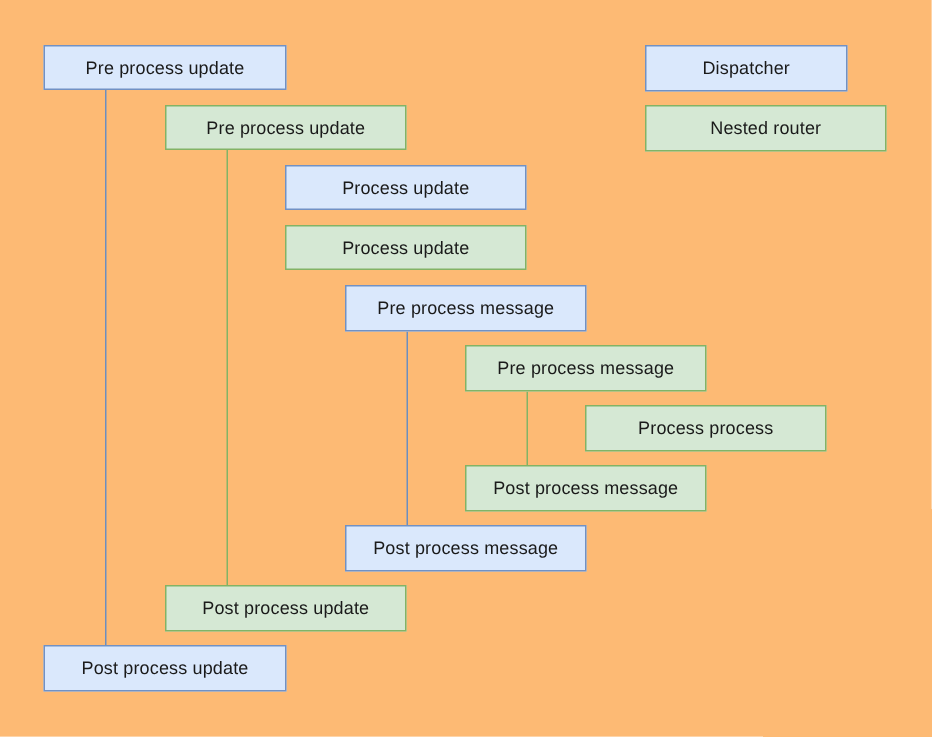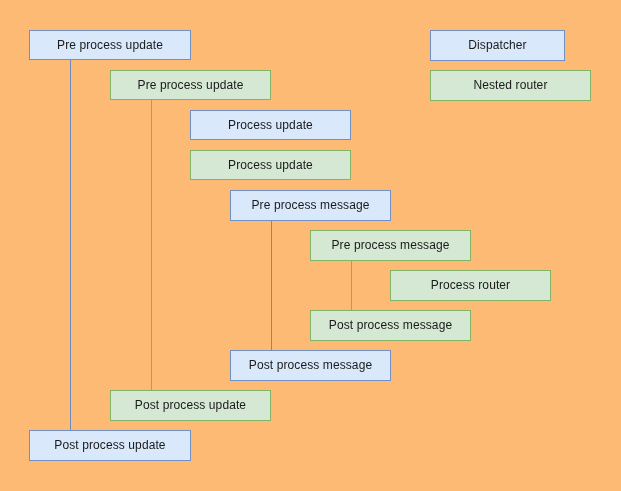--- a/index.html
+++ b/index.html
@@ -67,21 +67,21 @@
     <div class="node nested" style="left: 190px; top: 150px; width: 161px; height: 30px;">
       <span>Process update</span>
     </div>
     <div class="node dispatcher" style="left: 230px; top: 190px; width: 161px; height: 31px;">
       <span>Pre process message</span>
     </div>
     <div class="node nested" style="left: 310px; top: 230px; width: 161px; height: 31px;">
       <span>Pre process message</span>
     </div>
     <div class="node nested" style="left: 390px; top: 270px; width: 161px; height: 31px;">
-      <span>Process router</span>
+      <span>Process process</span>
     </div>
     <div class="node nested" style="left: 310px; top: 310px; width: 161px; height: 31px;">
       <span>Post process message</span>
     </div>
     <div class="node dispatcher" style="left: 230px; top: 350px; width: 161px; height: 31px;">
       <span>Post process message</span>
     </div>
     <div class="node nested" style="left: 110px; top: 390px; width: 161px; height: 31px;">
       <span>Post process update</span>
     </div>

